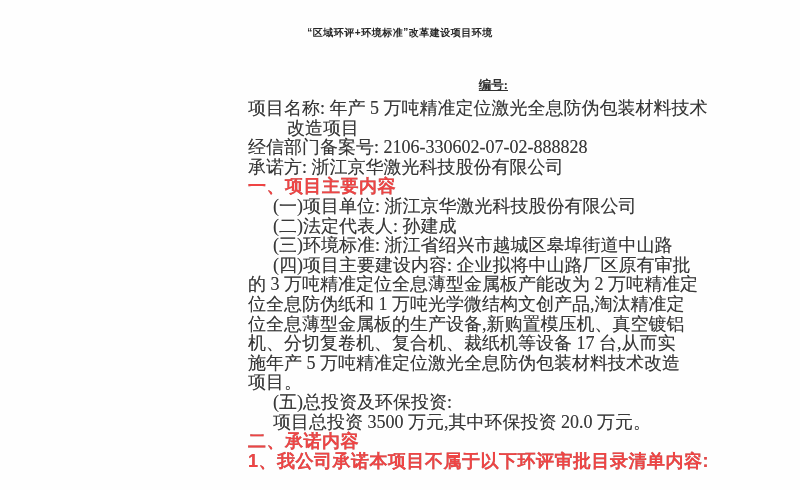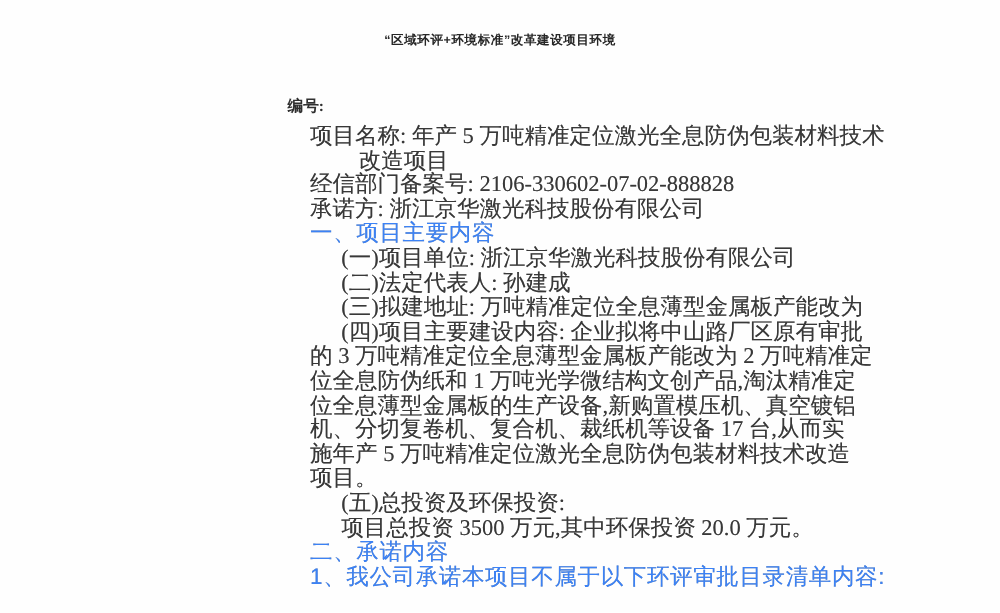--- a/index.html
+++ b/index.html
@@ -28,44 +28,46 @@
     line-height: 23px;
     color: #262626;
     letter-spacing: 0.5px;
     white-space: nowrap;
   }
   .serial {
     position: absolute;
     left: 230px;
     top: 77px;
     width: 278px;
+    text-align: right;
     font-size: 12.5px;
     color: #303030;
     font-weight: 600;
     white-space: nowrap;
+    text-decoration: underline;
   }
   .body-block {
     position: absolute;
     left: 248px;
     top: 99px;
     width: 322px;
     font-size: 18px;
     line-height: 19.6px;
     text-shadow: 0 0 0.5px rgba(40,40,40,0.45);
   }
   .ln {
     white-space: nowrap;
     height: 19.6px;
   }
   .ind2 { padding-left: 25px; }   
   .ind3 { padding-left: 39px; }   
   .hd {
     font-family: "Liberation Sans", "DejaVu Sans", sans-serif;
-    font-weight: 400;
-    color: #3b82f6;
+    font-weight: 700;
+    color: #ef4444;
     letter-spacing: 0.5px;
   }
 </style>
 </head>
 <body>
 
 <div class="page">
 
   <div class="title-block">
     <div>“区域环评+环境标准”改革建设项目环境</div>
@@ -88,21 +90,21 @@
 
     <div class="ln">
       <span>承诺方:</span>
       <span>浙江京华激光科技股份有限公司</span>
     </div>
 
     <div class="ln hd">一、项目主要内容</div>
 
     <div class="ln ind2">(一)项目单位: 浙江京华激光科技股份有限公司</div>
     <div class="ln ind2">(二)法定代表人: 孙建成</div>
-    <div class="ln ind2">(三)拟建地址: 万吨精准定位全息薄型金属板产能改为</div>
+    <div class="ln ind2">(三)环境标准: 浙江省绍兴市越城区皋埠街道中山路</div>
 
     <div class="ln ind2">(四)项目主要建设内容: 企业拟将中山路厂区原有审批</div>
     <div class="ln">的 3 万吨精准定位全息薄型金属板产能改为 2 万吨精准定</div>
     <div class="ln">位全息防伪纸和 1 万吨光学微结构文创产品,淘汰精准定</div>
     <div class="ln">位全息薄型金属板的生产设备,新购置模压机、真空镀铝</div>
     <div class="ln">机、分切复卷机、复合机、裁纸机等设备 17 台,从而实</div>
     <div class="ln">施年产 5 万吨精准定位激光全息防伪包装材料技术改造</div>
     <div class="ln">项目。</div>
 
     <div class="ln ind2">(五)总投资及环保投资:</div>

